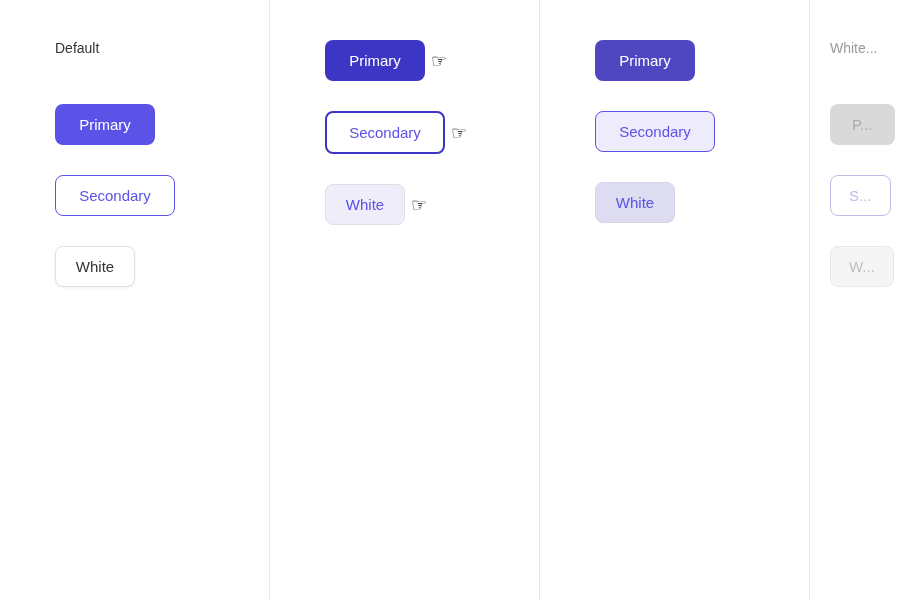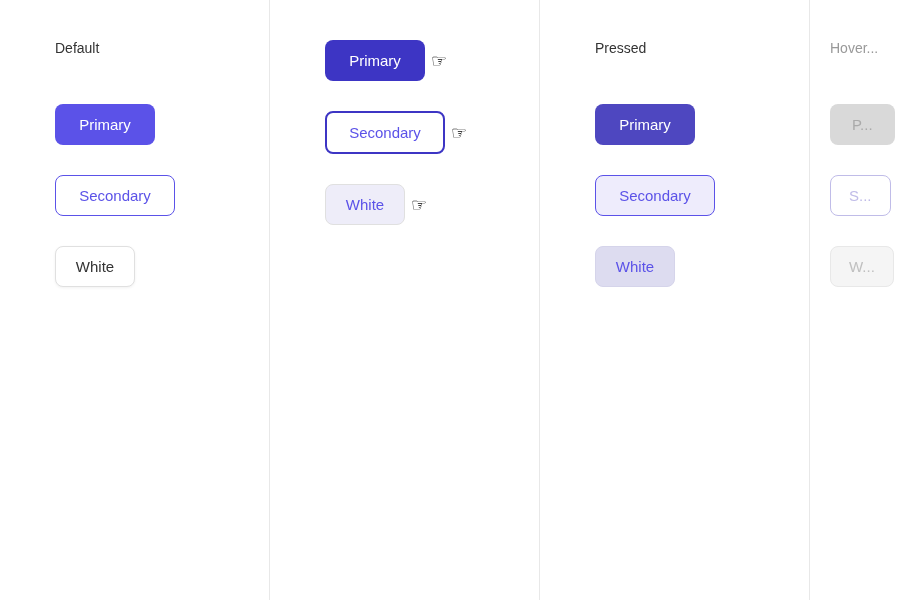--- a/index.html
+++ b/index.html
@@ -254,36 +254,35 @@
         <span class="cursor-icon">☞</span>
       </div>
       <div class="btn-row">
         <button class="btn-white-hover">White</button>
         <span class="cursor-icon">☞</span>
       </div>
     </div>
   </div>
 
   <div class="column">
-    <div class="column-title">Pressed</div>
     <div class="btn-group">
       <div class="btn-row">
         <button class="btn-primary-pressed">Primary</button>
       </div>
       <div class="btn-row">
         <button class="btn-secondary-pressed">Secondary</button>
       </div>
       <div class="btn-row">
         <button class="btn-white-pressed">White</button>
       </div>
     </div>
   </div>
 
   <div class="column column-last disabled-col">
-    <div class="column-title">Hover...</div>
+    <div class="column-title">White...</div>
     <div class="btn-group">
       <div class="btn-row">
         <button class="btn-primary-disabled">P...</button>
       </div>
       <div class="btn-row">
         <button class="btn-secondary-disabled">S...</button>
       </div>
       <div class="btn-row">
         <button class="btn-white-disabled">W...</button>
       </div>

